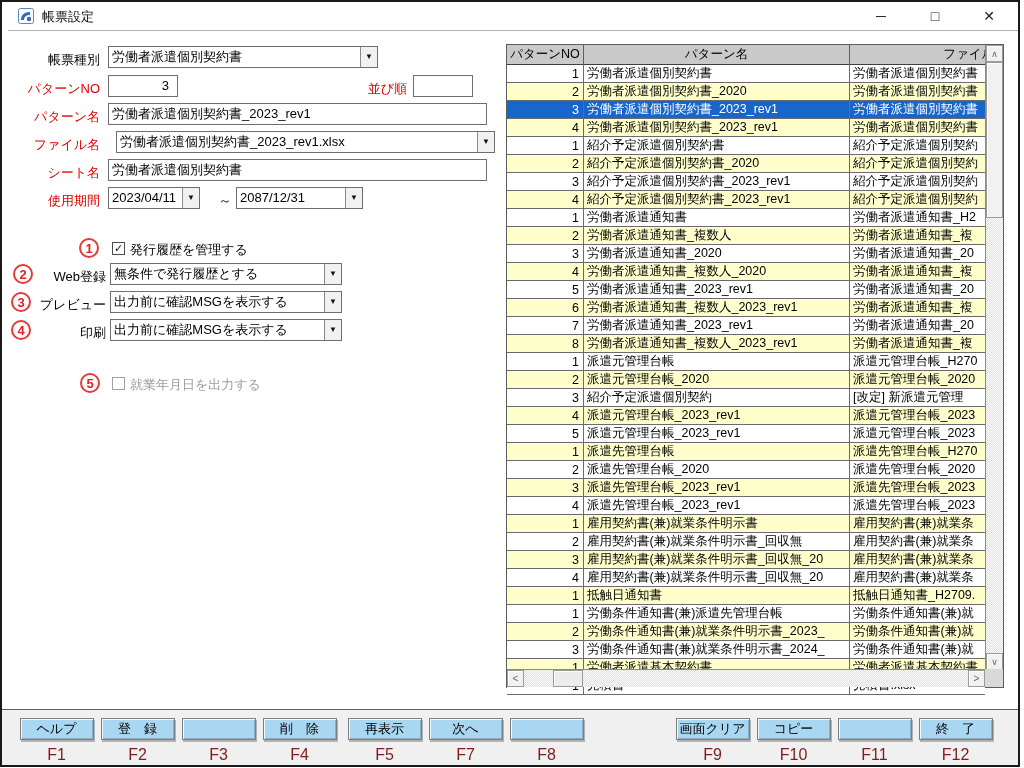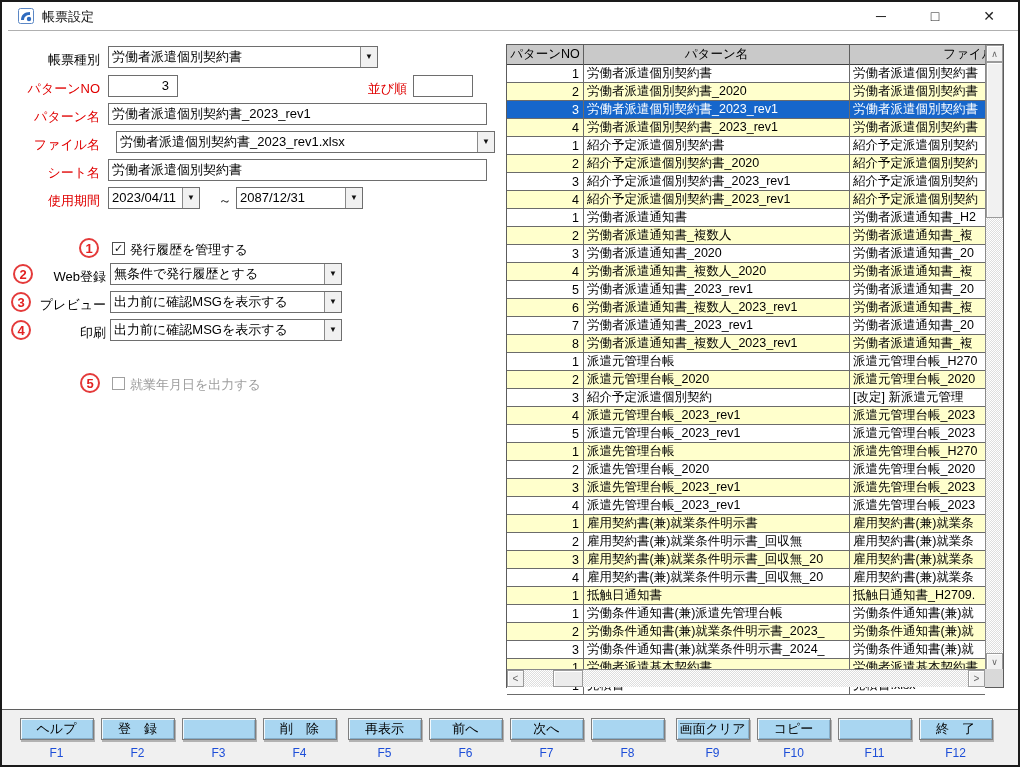--- a/index.html
+++ b/index.html
@@ -68,21 +68,21 @@
           border:1px solid #9b9b9b;box-sizing:border-box;box-shadow:inset 1px 1px 0 #fff;}
   .sb-corner{position:absolute;right:0;bottom:0;width:18px;height:18px;background:#d9d9d9;}
   
   .fnbar{position:absolute;left:2px;right:2px;bottom:2px;top:709px;background:#f0f0f0;
          border-top:1px solid #5f5f5f;}
   .fn-group{position:absolute;top:8px;display:flex;}
   .fn-slot{width:81px;display:flex;flex-direction:column;align-items:center;}
   .fn-btn{width:74px;height:22px;background:#a9d6f1;border:1px solid #7f7f7f;box-sizing:border-box;
           display:flex;align-items:center;justify-content:center;font-size:13px;white-space:nowrap;
           box-shadow:inset 1px 1px 0 rgba(255,255,255,.85), inset -1px -1px 0 rgba(70,100,125,.35), 1px 2px 0 #b2b2b2;}
-  .fn-key{margin-top:6px;font-size:12px;color:#1d4ed8;}
+  .fn-key{margin-top:6px;font-size:16px;color:#7f1d1d;}
 </style>
 </head>
 <body>
 
 <div class="window">
 
   <div class="titlebar">
     <span class="app-icon">
       <svg width="16" height="16" viewBox="0 0 16 16">
         <rect x="0.5" y="0.5" width="15" height="15" rx="2" fill="#ffffff" stroke="#5b87c5"></rect>
@@ -376,24 +376,20 @@
           <div class="fn-btn">削　除</div>
           <div class="fn-key">F4</div>
         </div>
       </div>
     <div class="fn-group" id="fn-group-2" style="left:342px;">
         <div class="fn-slot">
           <div class="fn-btn">再表示</div>
           <div class="fn-key">F5</div>
         </div>
         <div class="fn-slot">
-          <div class="fn-btn">前へ</div>
-          <div class="fn-key">F6</div>
-        </div>
-        <div class="fn-slot">
           <div class="fn-btn">次へ</div>
           <div class="fn-key">F7</div>
         </div>
         <div class="fn-slot">
           <div class="fn-btn"></div>
           <div class="fn-key">F8</div>
         </div>
       </div>
     <div class="fn-group" id="fn-group-3" style="left:670px;">
         <div class="fn-slot">

